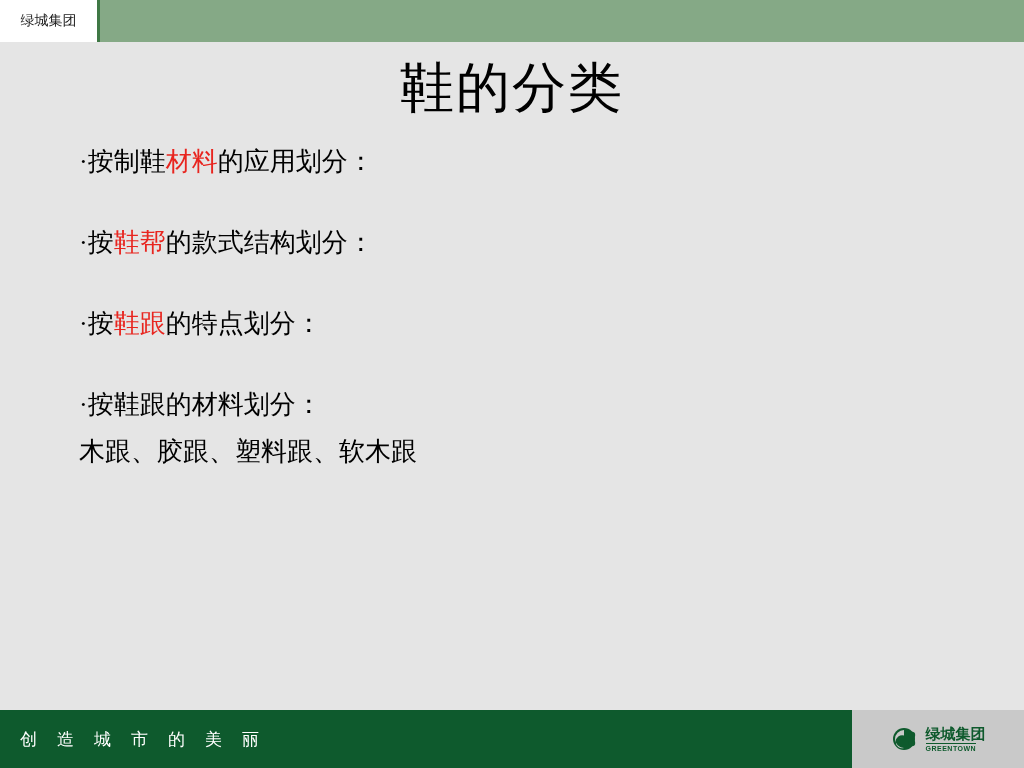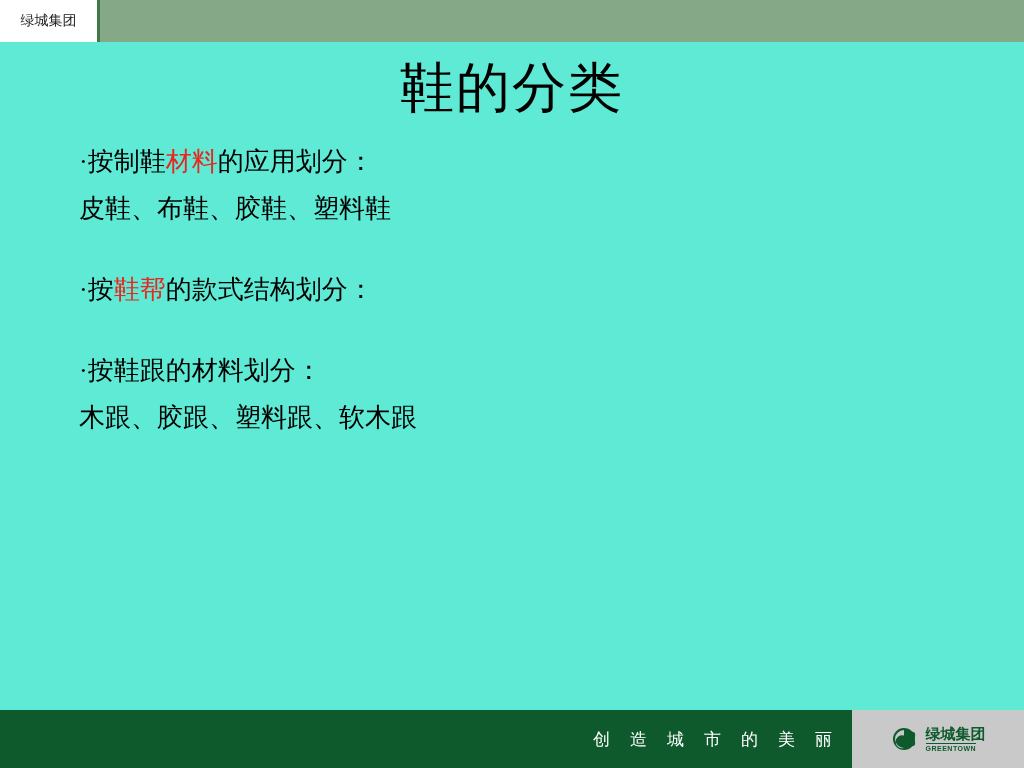--- a/index.html
+++ b/index.html
@@ -10,21 +10,21 @@
     width: 1024px;
     height: 768px;
     background: #ffffff;
     font-family: "Liberation Sans", sans-serif;
     overflow: hidden;
   }
   .slide {
     position: relative;
     width: 1024px;
     height: 768px;
-    background: #5eead4;
+    background: #e5e5e5;
   }
 
   
   .top-banner {
     position: absolute;
     left: 0;
     top: 0;
     width: 1024px;
     height: 42px;
     background: #85a986;
@@ -110,21 +110,21 @@
   }
   .bottom-green {
     position: absolute;
     left: 0;
     top: 0;
     width: 852px;
     height: 58px;
     background: #0e5a2d;
     display: flex;
     align-items: center;
-    justify-content: flex-end;
+    justify-content: flex-start;
   }
   .bottom-slogan {
     font-family: "Liberation Serif", serif;
     font-size: 17px;
     color: #ffffff;
     letter-spacing: 20px;
     padding-left: 20px;
     white-space: nowrap;
   }
   .bottom-gray {
@@ -184,28 +184,28 @@
       <span class="top-brand-text">绿城集团</span>
     </div>
   </div>
 
   <div class="slide-title">鞋的分类</div>
 
   <div class="body-area">
 
     <div class="block">
       <div class="line-head"><span class="bullet-dot">·</span><span>按制鞋</span><span class="hl">材料</span><span>的应用划分：</span></div>
-      <div class="line-body">皮鞋、布鞋、胶鞋、塑料鞋</div>
     </div>
 
     <div class="block">
       <div class="line-head"><span class="bullet-dot">·</span><span>按</span><span class="hl">鞋帮</span><span>的款式结构划分：</span></div>
     </div>
 
     <div class="block">
+      <div class="line-head"><span class="bullet-dot">·</span><span>按</span><span class="hl">鞋跟</span><span>的特点划分：</span></div>
     </div>
 
     <div class="block">
       <div class="line-head"><span class="bullet-dot">·</span><span>按鞋跟的材料划分：</span><span class="hl"></span><span></span></div>
       <div class="line-body">木跟、胶跟、塑料跟、软木跟</div>
     </div>
 
   </div>
 
   <div class="bottom-bar">

